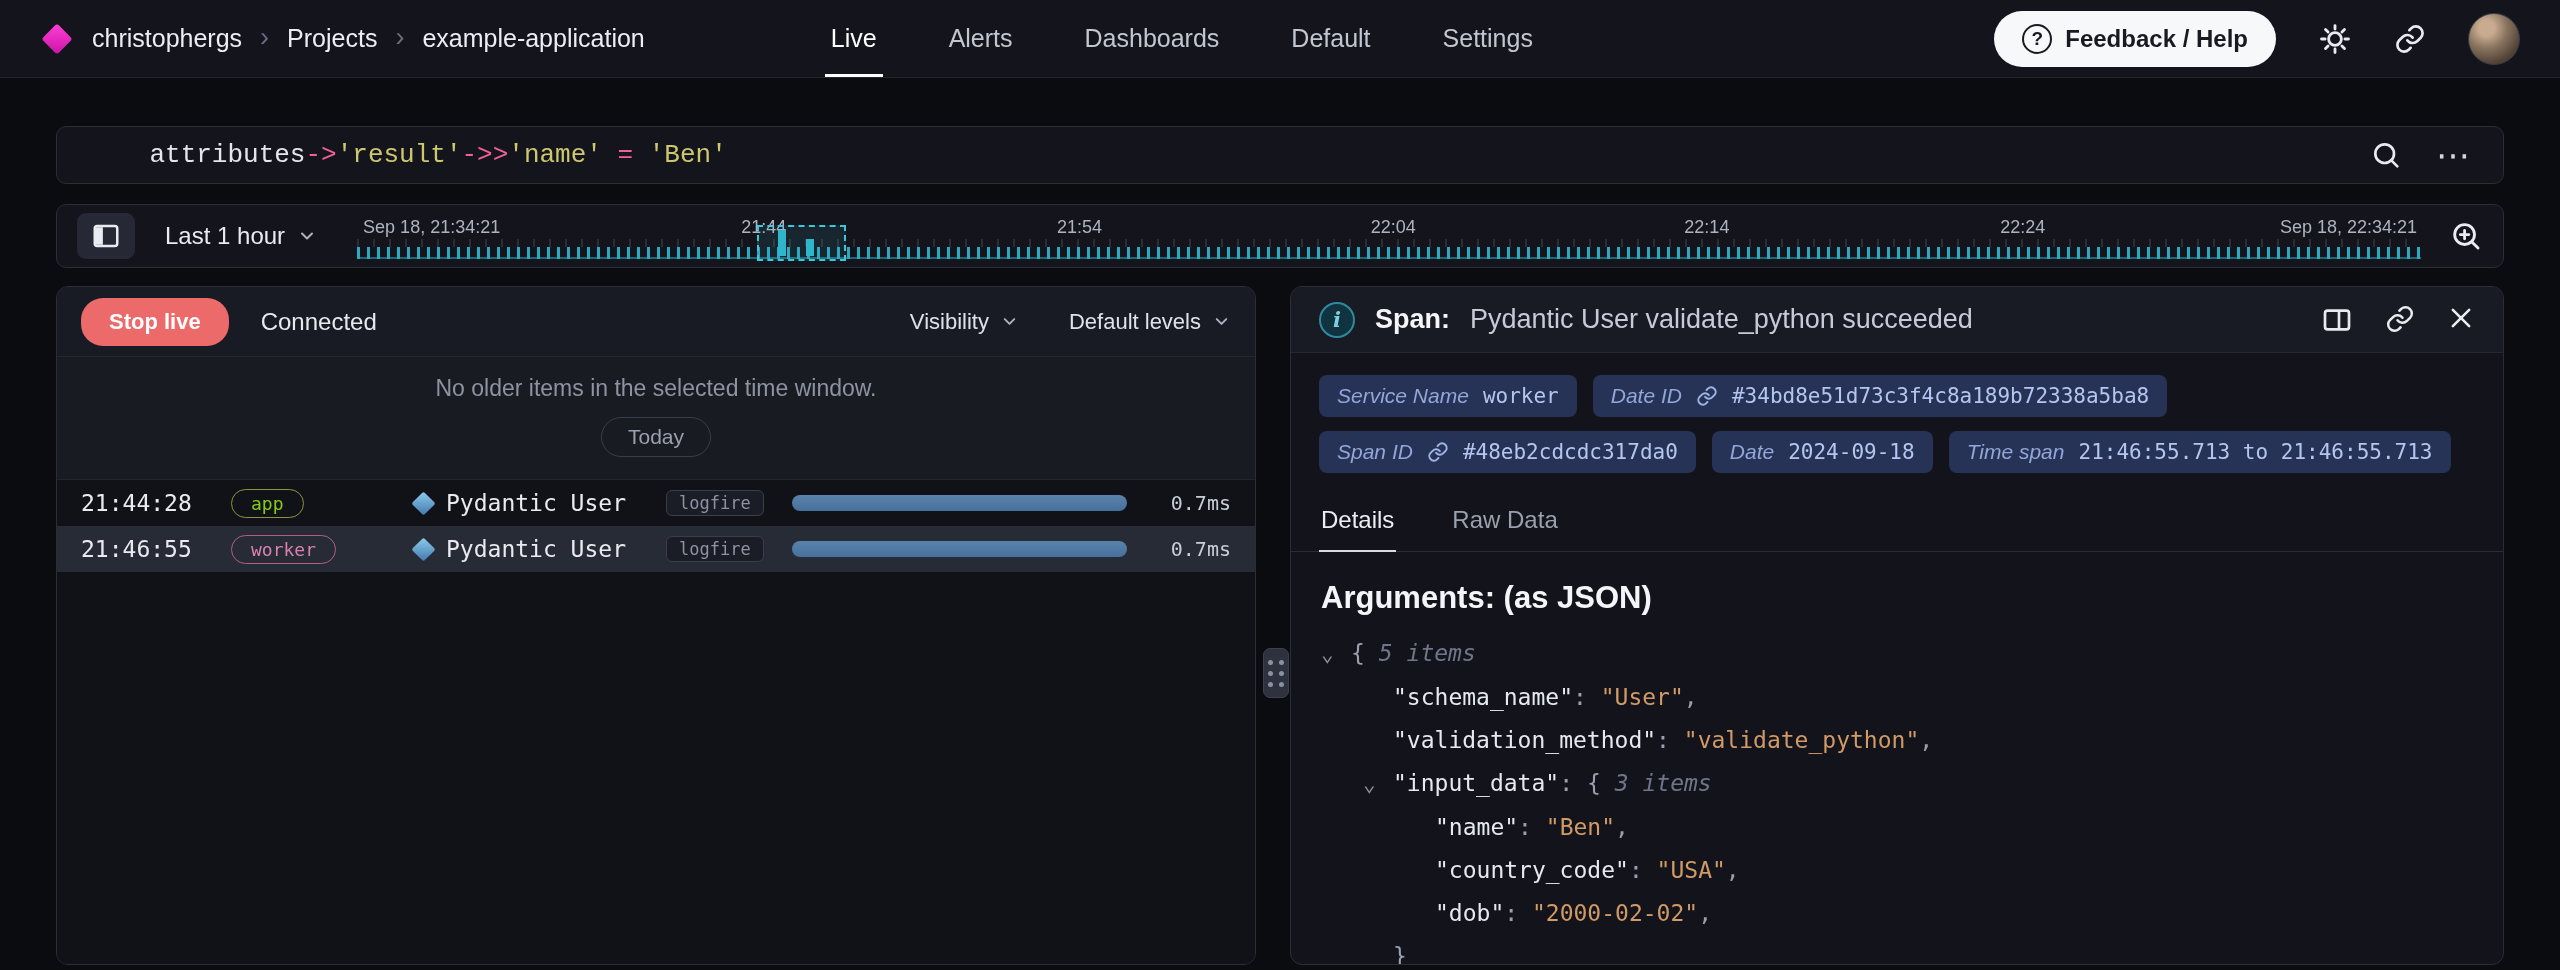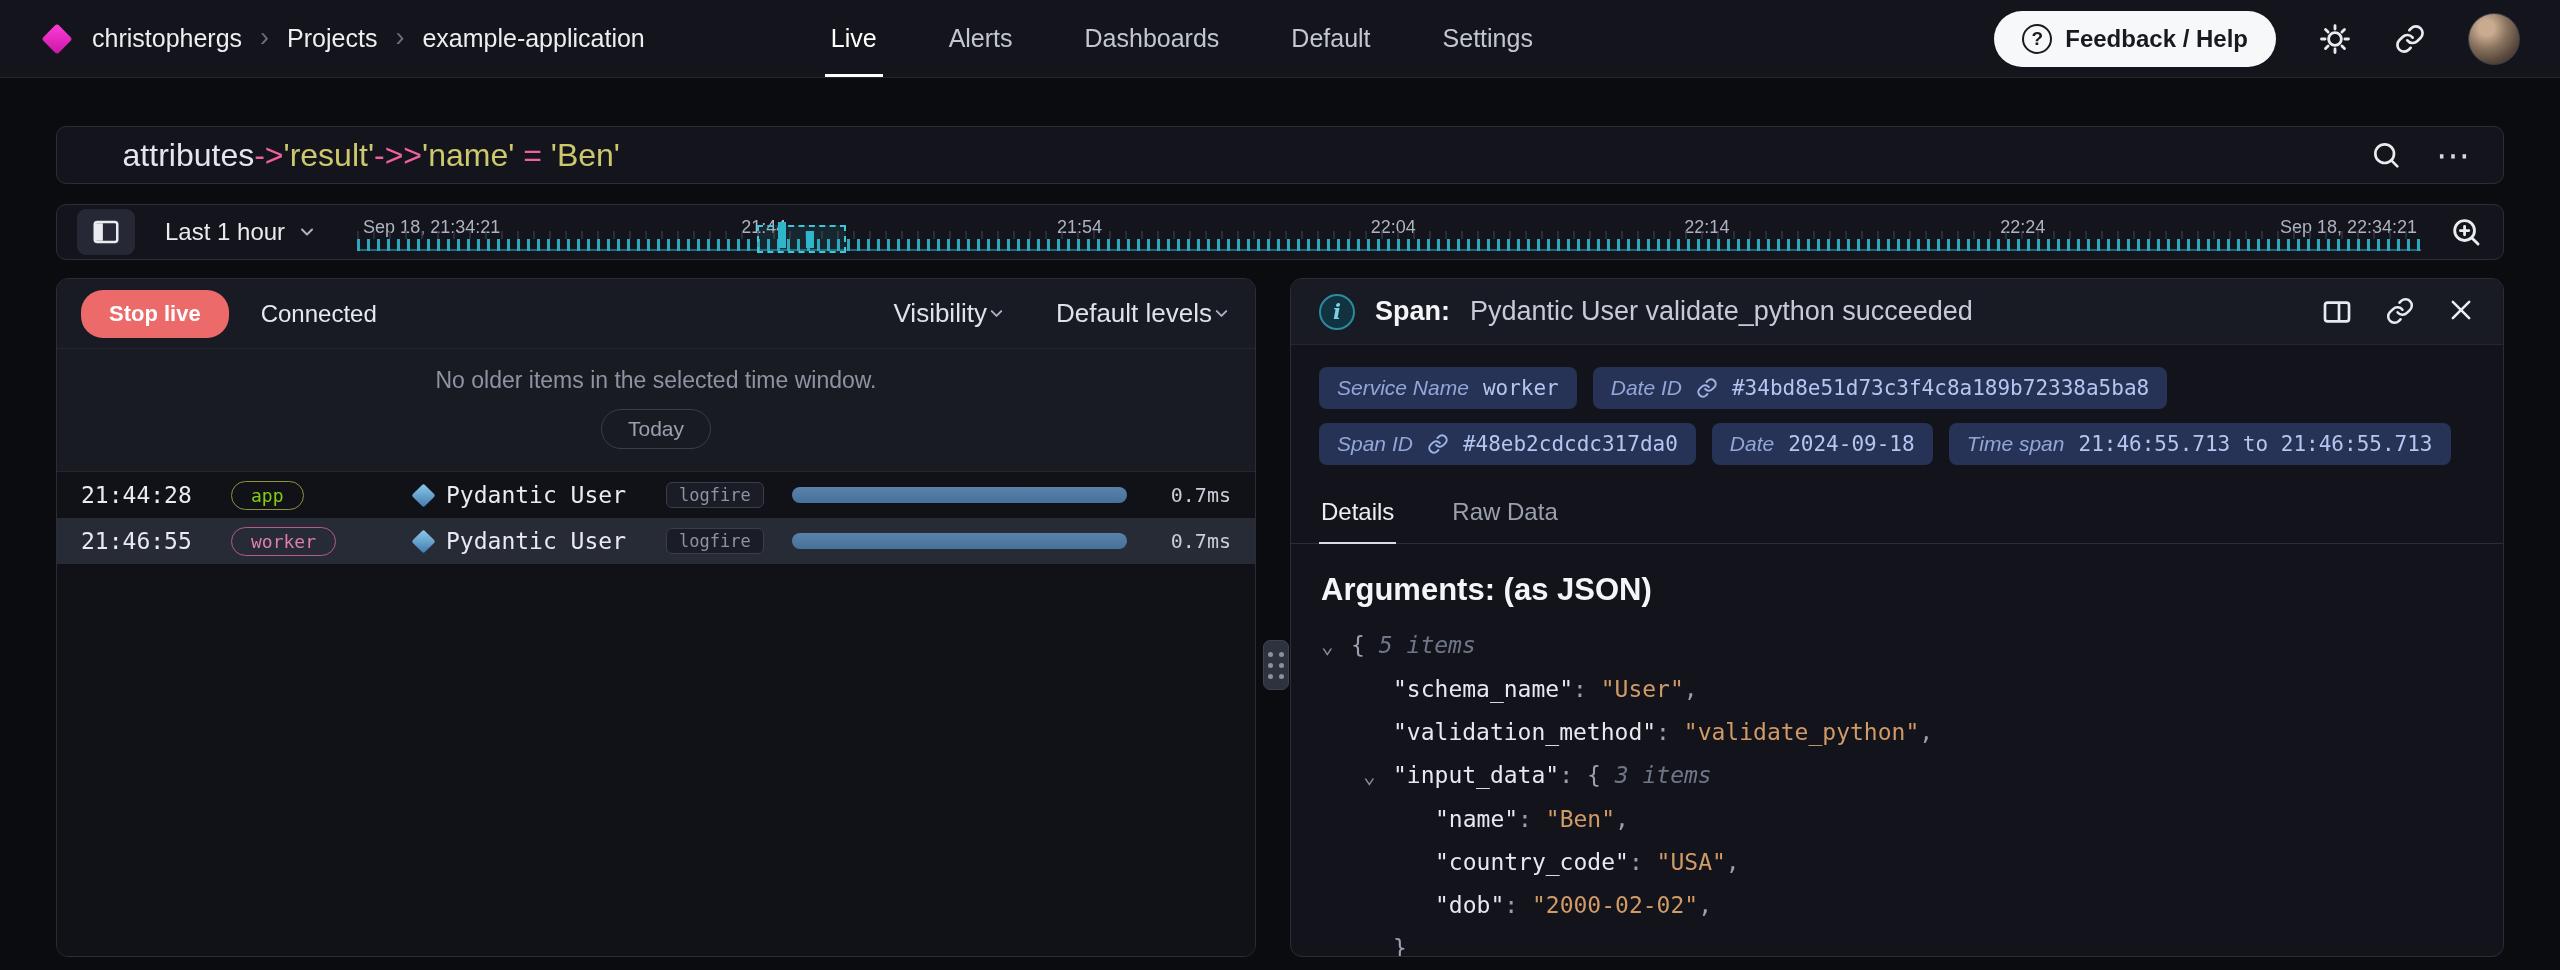--- a/index.html
+++ b/index.html
@@ -30,29 +30,29 @@
                   font-size:24px; font-weight:700; padding:0 28px; height:56px; border-radius:28px; cursor:pointer; }
   .q-circle { width:30px; height:30px; border:2.5px solid #191a21; border-radius:50%;
               display:flex; align-items:center; justify-content:center; font-size:19px; font-weight:700; }
   .icon-btn { color:#e9ebf1; cursor:pointer; }
   .avatar { width:52px; height:52px; border-radius:50%; border:1px solid #3a3e4a; cursor:pointer;
             background:radial-gradient(circle at 35% 28%, #c9ab90 0 16%, #8a7460 42%, #544539 72%, #352c24); }
 
   
   .query-bar { margin:48px 56px 0; height:58px; background:#14151c; border:1px solid #2b2d39;
                border-radius:10px; display:flex; align-items:center; padding:0 30px; cursor:text; }
-  .query-text { font-family:Liberation Sans, sans-serif; font-size:32px; white-space:pre; }
+  .query-text { font-family:Liberation Mono, monospace; font-size:26px; white-space:pre; }
   .tok-plain { color:#e3e6ee; }
   .tok-op    { color:#f1609e; }
   .tok-str   { color:#cdc76d; }
   .query-actions { margin-left:auto; display:flex; align-items:center; gap:34px; color:#d4d7e0; }
   .ellipsis { font-size:34px; letter-spacing:3px; color:#d4d7e0; line-height:20px; cursor:pointer; }
 
   
-  .timeline-bar { margin:20px 56px 0; height:56px; background:#14151c; border:1px solid #2b2d39;
+  .timeline-bar { margin:20px 56px 0; height:64px; background:#14151c; border:1px solid #2b2d39;
                   border-radius:10px; display:flex; align-items:center; padding:0 20px; }
   .panel-toggle { width:58px; height:46px; background:#262935; border-radius:9px; flex:none;
                   display:flex; align-items:center; justify-content:center; color:#e9ebf1; cursor:pointer; }
   .range-selector { display:flex; align-items:center; gap:12px; margin:0 40px 0 30px;
                     font-size:24px; color:#e9ebf1; cursor:pointer; flex:none; }
   .chev { color:#aeb3bf; }
   .timeline { position:relative; flex:1; height:100%; }
   .tick-label { position:absolute; top:12px; font-size:18px; color:#aeb3c0; white-space:nowrap; }
   .tick-label.mid { transform:translateX(-50%); }
   .tick-label.right { right:4px; }
@@ -76,21 +76,21 @@
   .detail-panel { flex:1; }
 
   
   .live-header { height:70px; background:#191b24; border-bottom:1px solid #242630;
                  display:flex; align-items:center; padding:0 24px; gap:32px; flex:none; }
   .stop-live-btn { background:#ec6a6a; color:#fff; font-size:22px; font-weight:600; height:48px;
                    padding:0 28px; border-radius:22px; display:flex; align-items:center; border:none; cursor:pointer;
                    font-family:"Liberation Sans",sans-serif; }
   .connected { font-size:24px; color:#e6e9ef; }
   .live-header-right { margin-left:auto; display:flex; gap:50px; }
-  .dropdown { display:flex; align-items:center; font-size:26px; color:#dfe2ea; cursor:pointer; }
+  .dropdown { display:flex; align-items:center; gap:11px; font-size:22px; color:#dfe2ea; cursor:pointer; }
   .live-body { flex:1; background:#101218; display:flex; flex-direction:column; }
   .empty-block { background:#191b23; border-bottom:1px solid #232530; padding:18px 0 22px;
                  display:flex; flex-direction:column; align-items:center; gap:15px; }
   .empty-msg { font-size:23px; color:#8d93a1; }
   .today-btn { border:1px solid #3a3e4a; color:#9aa0ad; font-size:21px; border-radius:20px;
                padding:7px 26px; background:transparent; cursor:pointer; font-family:"Liberation Sans",sans-serif; }
   .live-row { height:46px; display:flex; align-items:center; padding:0 24px;
               font-family:"DejaVu Sans Mono", monospace; cursor:pointer; }
   .live-row.selected { background:#272b36; }
   .row-time { font-size:23px; color:#e9ebf1; width:150px; flex:none; }

